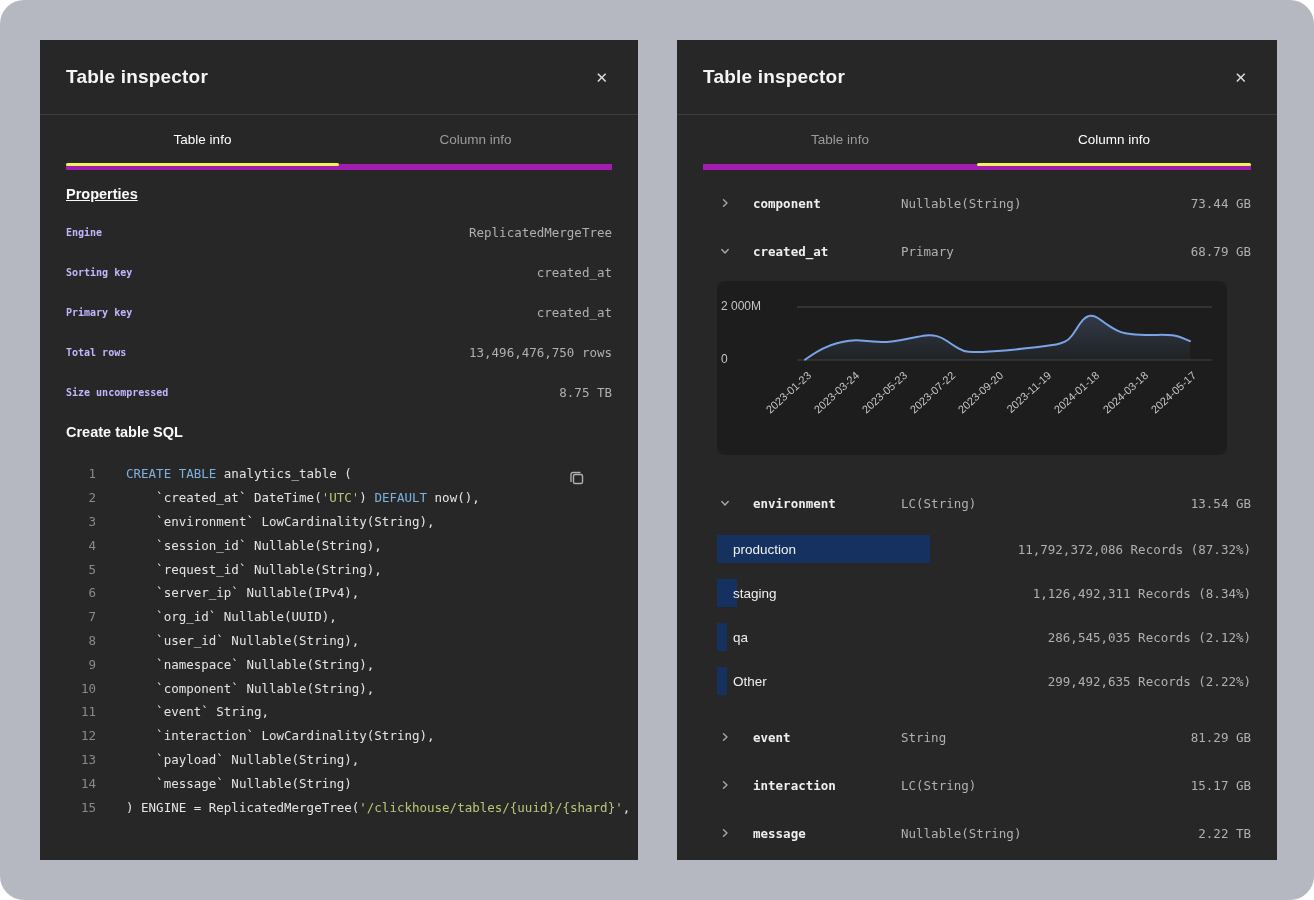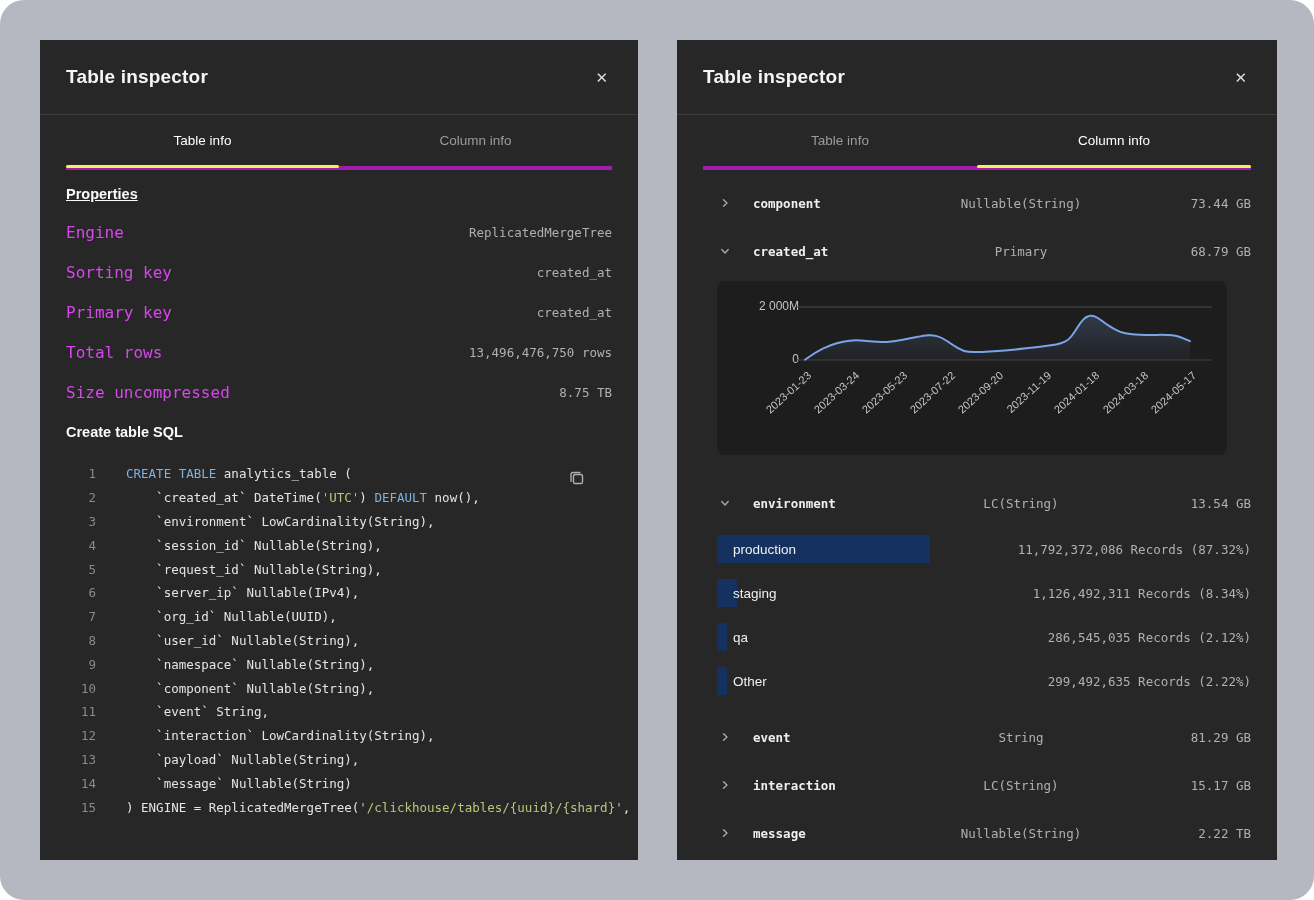--- a/index.html
+++ b/index.html
@@ -9,57 +9,57 @@
 
   .panel { position:absolute; top:40px; height:820px; background:#272727; overflow:hidden; }
   .panel.left  { left:40px;  width:598px; }
   .panel.right { left:677px; width:600px; }
 
   .panel-header { height:75px; display:flex; align-items:center; justify-content:space-between;
                   padding:0 26px; border-bottom:1px solid #3d3d3d; }
   .panel-title { color:#f5f5f5; font-size:19px; font-weight:bold; letter-spacing:.2px; }
   .close-btn { background:none; border:none; color:#dcdcdc; font-size:15px; cursor:pointer; line-height:1; padding:4px; }
 
-  .tabs { display:flex; height:55px; margin:0 26px; border-bottom:4px solid #a21caf; }
+  .tabs { display:flex; height:55px; margin:0 26px; border-bottom:6px solid #a21caf; }
   .tab { flex:1; display:flex; align-items:center; justify-content:center; position:relative;
          color:#9b9b9b; font-size:13.5px; cursor:pointer; }
   .tab.active { color:#ffffff; }
   .tab.active::after { content:""; position:absolute; left:0; right:0; bottom:-2px; height:3px;
                        background:var(--accent,#f2f359); border-radius:2px; }
 
   .content { padding:0 26px; position:relative; }
 
   
   .section-heading { color:#fafafa; font-size:14.5px; font-weight:bold; }
   .props-heading { margin:16px 0 10px;text-decoration:underline; }
   .prop-row { height:40px; display:flex; align-items:center; justify-content:space-between; }
-  .prop-label { color:#d946ef; font-family:"DejaVu Sans Mono", monospace; font-size:16px; font-weight:normal; }
+  .prop-label { color:#c4b5fd; font-family:"DejaVu Sans Mono", monospace; font-size:10px; font-weight:bold; }
   .prop-value { color:#b0b0b0; font-family:"DejaVu Sans Mono", monospace; font-size:12.5px; }
   .sql-heading { margin:12px 0 0; }
   .code-wrap { position:relative; margin-top:22px; }
   .copy-btn { position:absolute; top:6px; right:24px; width:22px; height:22px; background:none; border:none; cursor:pointer; }
   .code-line { display:flex; height:23.8px; align-items:center; font-family:"DejaVu Sans Mono", monospace; font-size:12.5px; white-space:pre; }
   .code-ln { width:30px; text-align:right; color:#8a8a8a; flex:none; }
   .code-src { margin-left:30px; color:#e4e4e4; }
   .tok-kw { color:#7db1e0; }
   .tok-str { color:#b6c877; }
   .tok-pl { color:#e4e4e4; }
 
   
   .cols { padding-top:9px; }
   .col-row { height:48px; display:flex; align-items:center; cursor:pointer; }
   .chev { width:20px; margin-left:12px; flex:none; display:flex; align-items:center; justify-content:center; }
   .chev svg { display:block; }
   .chev.open svg { transform:rotate(90deg); }
   .col-name { margin-left:18px; flex:1; color:#efefef; font-family:"DejaVu Sans Mono", monospace; font-size:12.5px; font-weight:bold; }
-  .col-type { width:240px; text-align:center; color:#b0b0b0; font-family:"DejaVu Sans Mono", monospace; font-size:12.5px; }
+  .col-type { width:240px; color:#b0b0b0; font-family:"DejaVu Sans Mono", monospace; font-size:12.5px; }
   .col-size { width:110px; text-align:right; color:#b0b0b0; font-family:"DejaVu Sans Mono", monospace; font-size:12.5px; }
 
   .chart-box { position:relative; margin:6px 24px 24px 14px; height:174px; background:#1d1d1d; border-radius:8px; }
-  .ylab { position:absolute; left:12px; width:70px; text-align:right; color:#c6c6c6; font-size:12px; }
+  .ylab { position:absolute; left:4px; width:70px; text-align:left; color:#c6c6c6; font-size:12px; }
   .xlabs { position:absolute; left:80px; top:88px; width:415px; height:80px; }
   .xlab { position:absolute; top:0; white-space:nowrap; color:#c6c6c6; font-size:11px;
           transform-origin:100% 0; transform:rotate(-42deg); }
   .chart-svg { position:absolute; left:80px; top:0; overflow:visible; }
 
   .env-vals { margin-bottom:10px; }
   .env-row { position:relative; height:44px; display:flex; align-items:center; }
   .env-bar { position:absolute; left:14px; top:8px; height:28px; background:var(--navy,#15315f); }
   .env-label { position:relative; margin-left:30px; color:#f0f0f0; font-size:13.5px; flex:1; }
   .env-records { position:relative; color:#b0b0b0; font-family:"DejaVu Sans Mono", monospace; font-size:12.5px; }

